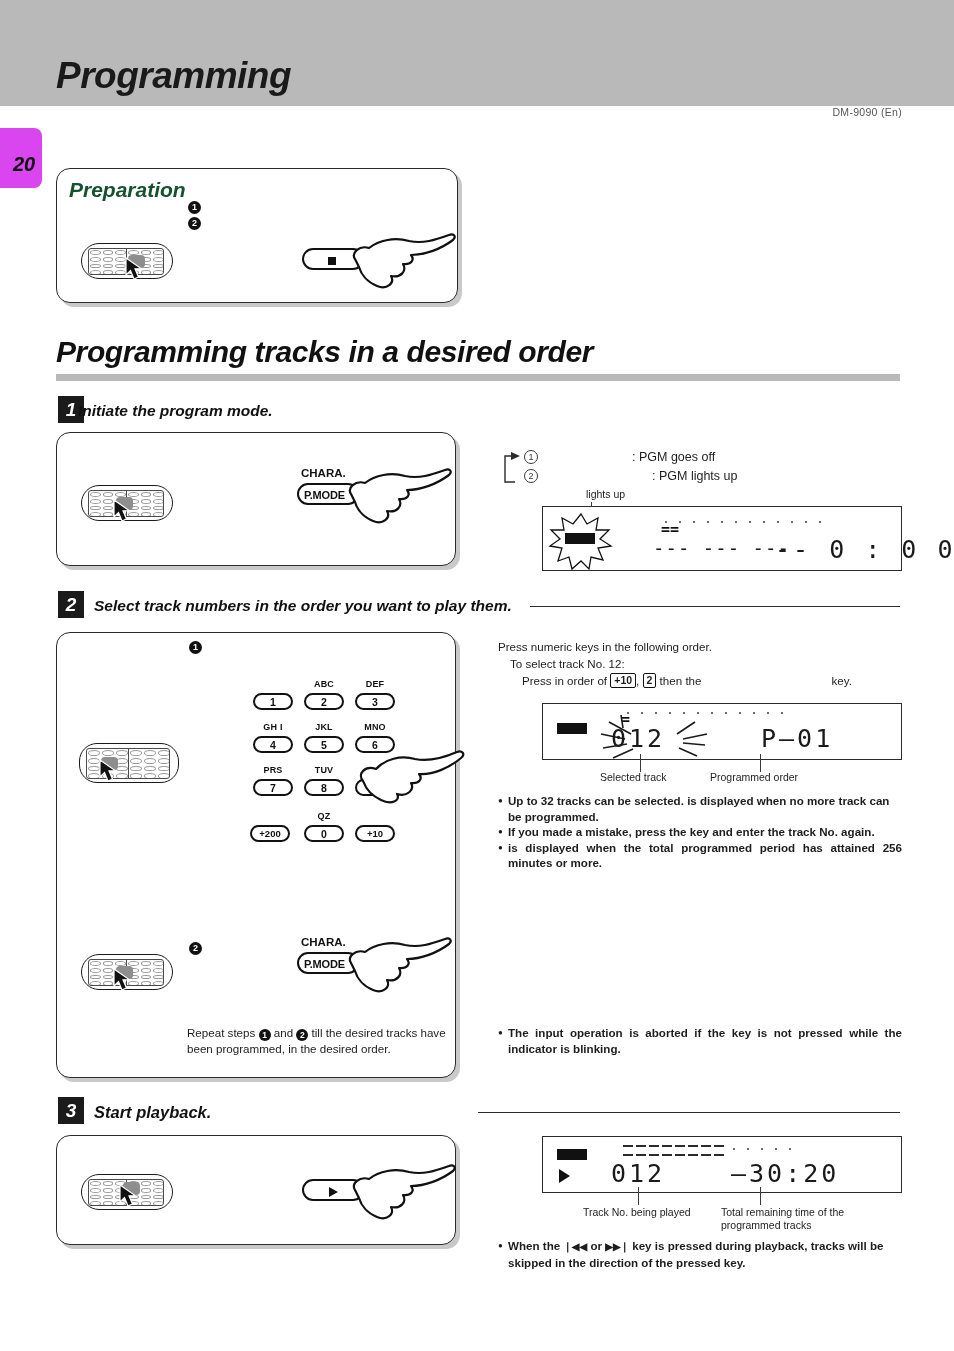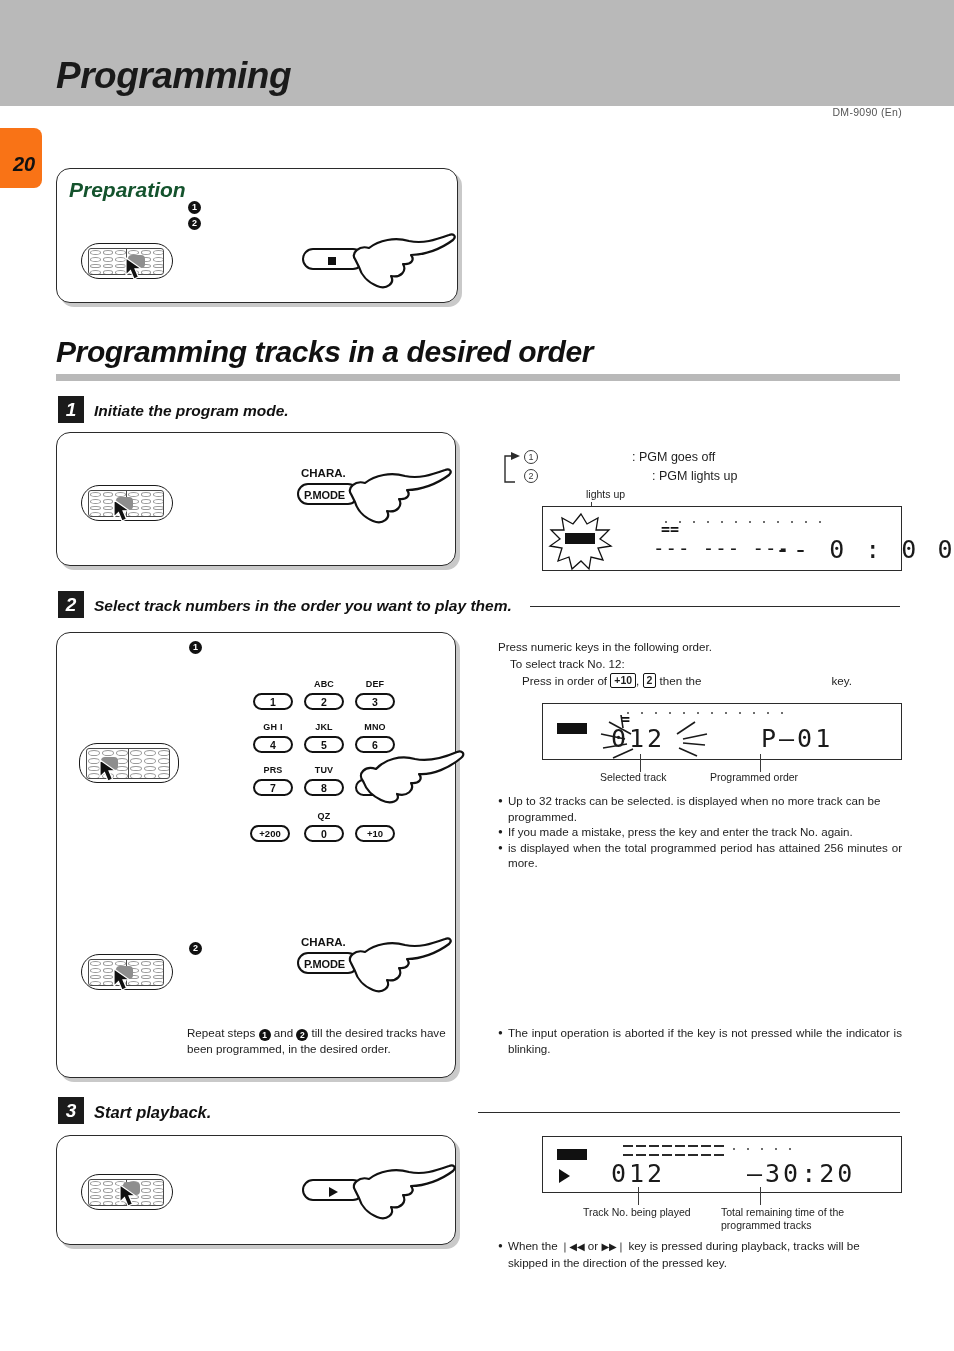--- a/index.html
+++ b/index.html
@@ -23,21 +23,21 @@
     font-family: "Liberation Sans", sans-serif;
   }
   .model-no {
     position: absolute; right: 52px; top: 106px;
     font-size: 10.5px; color: #555; letter-spacing: 0.3px;
   }
 
   
   .page-tab {
     position: absolute; left: 0; top: 128px; width: 42px; height: 60px;
-    background: #f97316; border-radius: 0 8px 8px 0;
+    background: #d946ef; border-radius: 0 8px 8px 0;
   }
   .page-tab span {
     position: absolute; left: 13px; top: 25px;
     font-size: 20px; font-weight: bold; font-style: italic; color: #111;
   }
 
   
   .panel {
     position: absolute;
     border: 1.6px solid #2b2b2b;
@@ -208,20 +208,21 @@
     font-size: 11.6px; color: #1d1d1d; line-height: 15.5px;
   }
   .bullet-list {
     position: absolute;
     font-size: 11.6px; color: #1d1d1d; line-height: 15.5px;
   }
   .bullet-list .bl {
     position: relative;
     padding-left: 10px;
     margin-bottom: 0px;
+    font-weight: bold;
   }
   .bullet-list .bl::before {
     content: "\25CF";
     position: absolute; left: 0; top: 0;
     font-size: 8px;
   }
   .keybox {
     display: inline-block;
     border: 1.4px solid #111;
     border-radius: 2px;
@@ -372,21 +373,21 @@
                C104 2 108 5 104 9 C92 18 76 24 62 24 C66 29 62 34 54 33
                C58 40 52 47 42 45 C46 52 38 59 28 55 C18 51 12 43 10 36 Z" fill="#fff" stroke="#111" stroke-width="2.2" stroke-linejoin="round"></path>
     </svg>
   </div>
 </div>
 
 <div class="section-title" style="left:56px; top:335px;">Programming tracks in a desired order</div>
 <div class="section-rule" style="left:56px; top:374px; width:844px;"></div>
 
 <div class="step-badge" style="left:58px; top:396px;">1</div>
-<div class="step-label" style="left:94px; top:402px;">Initiate the program mode.</div>
+<div class="step-label" style="left:78px; top:402px;">Initiate the program mode.</div>
 
 <div class="panel" style="left:56px; top:432px; width:400px; height:134px;">
   <div class="remote" style="left:24px; top:52px;">
     <div class="remote-inner">
       <div class="remote-grid">
         <i></i>
           <i></i>
           <i></i>
           <i></i>
           <i></i>
@@ -753,21 +754,21 @@
   </div>
   <div class="lcd-dotrow" style="left:190px; top:11px;">
     <i></i>
       <i></i>
       <i></i>
       <i></i>
       <i></i>
   </div>
 
   <div class="lcd-digits" style="left:68px; top:22px;">012</div>
-  <div class="lcd-digits" style="left:188px; top:22px;margin-left:16px;">—30:20</div>
+  <div class="lcd-digits" style="left:188px; top:22px;">—30:20</div>
 </div>
 <div class="callout-line" style="left:638px; top:1187px; height:18px;"></div>
 <div class="callout-line" style="left:760px; top:1187px; height:18px;"></div>
 <div class="callout-text" style="left:583px; top:1206px;">Track No. being played</div>
 <div class="callout-text" style="left:721px; top:1206px; width:180px;">Total remaining time of the programmed tracks</div>
 
 <div class="bullet-list" style="left:498px; top:1238px; width:404px;">
   <div class="bl">
     <span>When the </span><span style="font-size:10px;">❘◀◀</span><span> or </span><span style="font-size:10px;">▶▶❘</span><span> key is pressed during playback,  tracks will be skipped in the direction of the pressed key.</span>
   </div>

